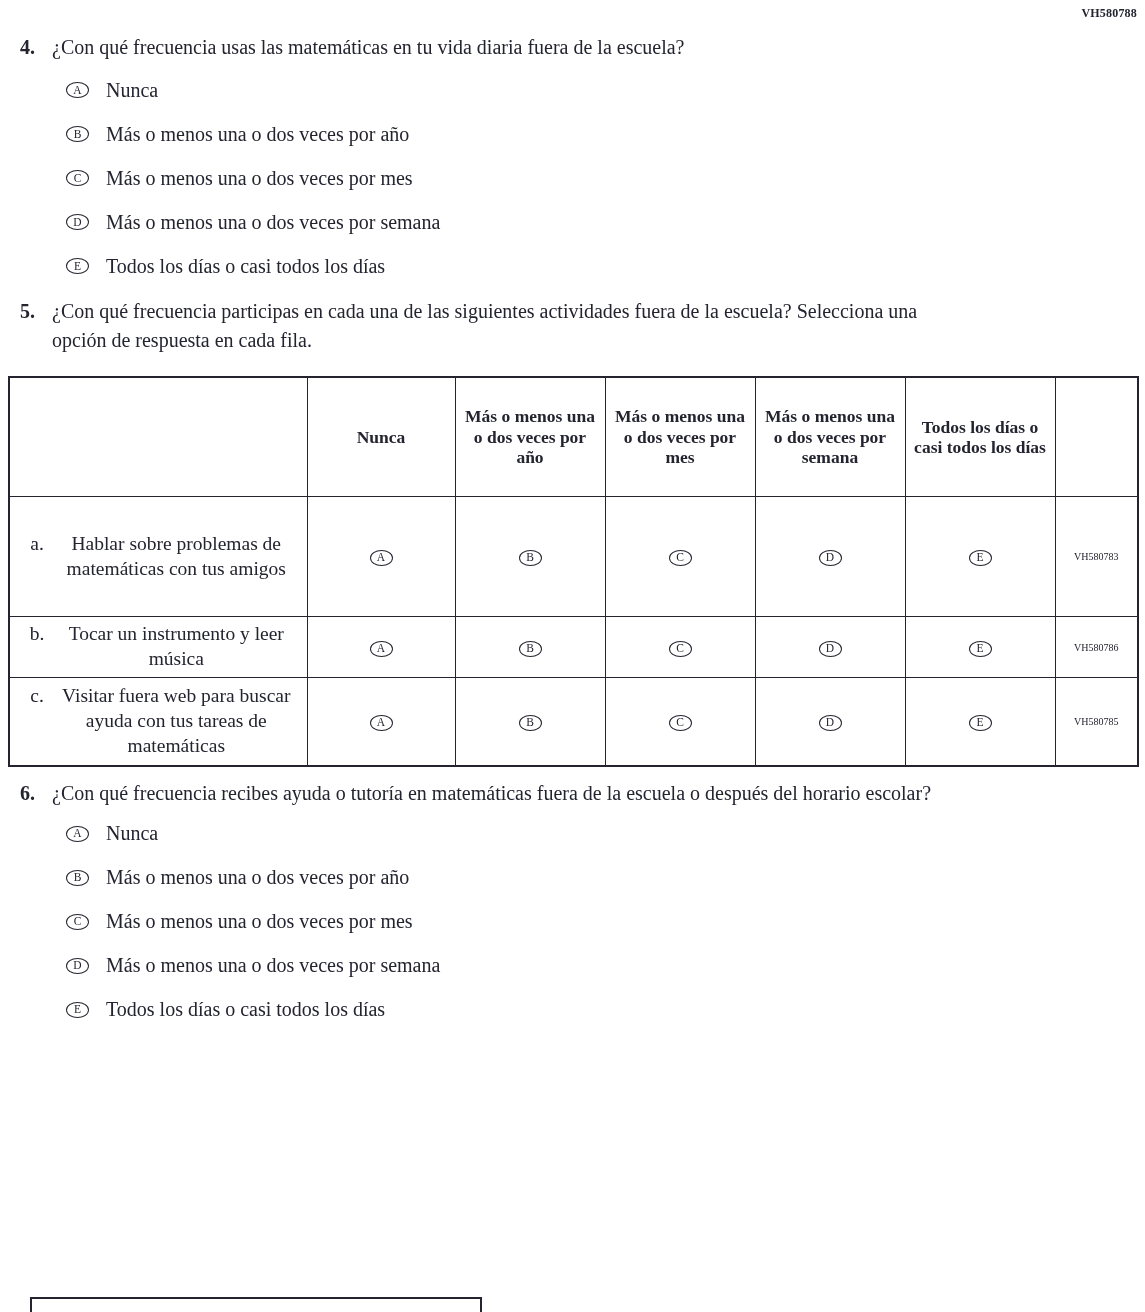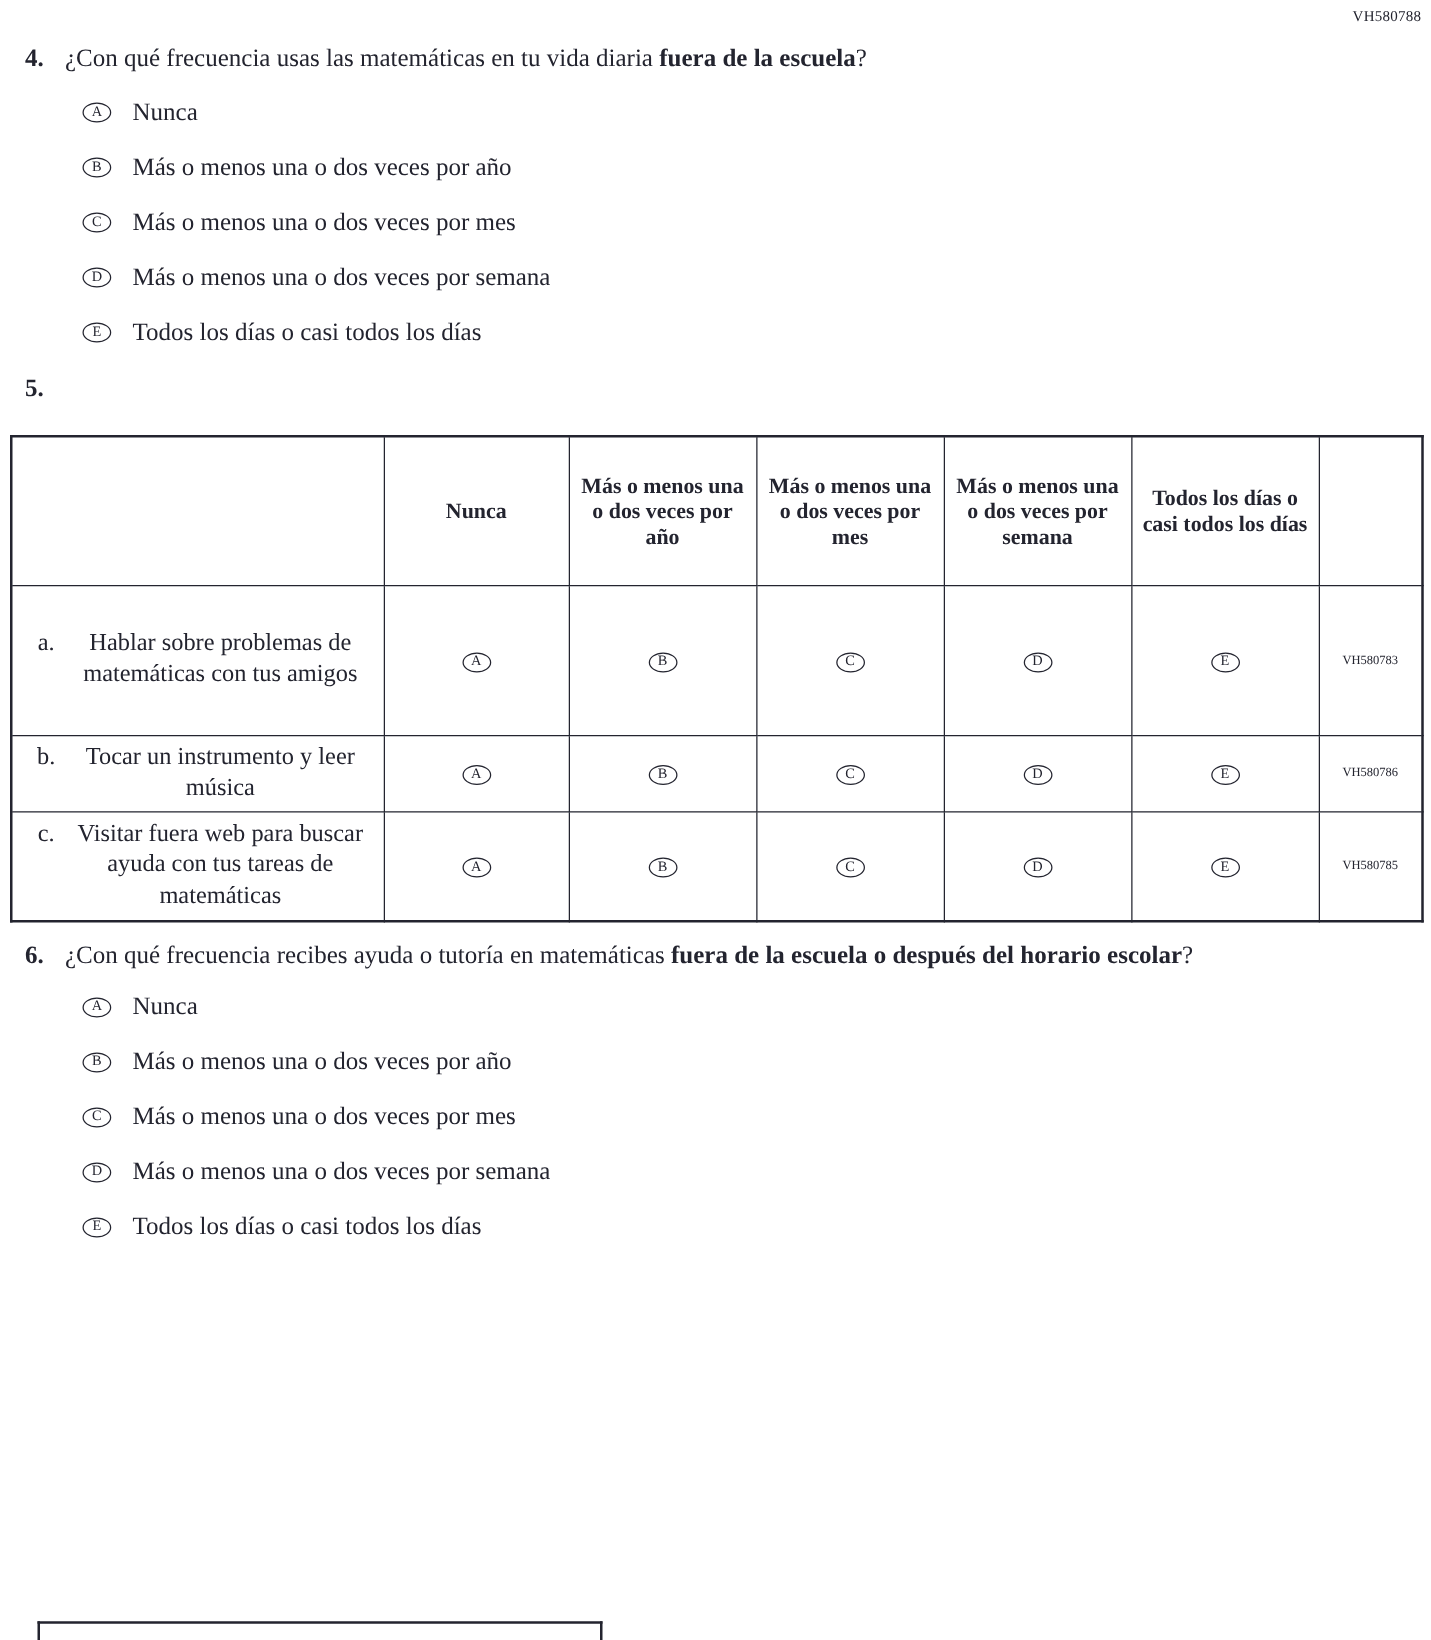--- a/index.html
+++ b/index.html
@@ -9,29 +9,30 @@
     color: #23242f;
     font-family: "Liberation Serif", "DejaVu Serif", serif;
     position: relative;
     overflow: hidden;
   }
   .code {
     font-size: 12px;
     text-align: right;
     padding-right: 8px;
     letter-spacing: 0.2px;
+    font-weight: bold;
   }
   #code-q4 { padding-top: 6px; }
   #code-q5 { margin-top: 96px; }
   #code-q6 { margin-top: 96px; }
 
   .question { display: flex; padding-left: 20px; margin-top: 12px; }
   .qnum { font-weight: 700; font-size: 20px; width: 32px; flex: none; line-height: 1.42; }
   .qtext { font-size: 20px; max-width: 920px; margin: 0; line-height: 1.42; }
-  .qtext b { font-weight: 700; }
+  .qtext b { font-weight: 400; }
 
   .options { margin-top: 16px; padding-left: 66px; }
   .option { display: flex; align-items: center; margin-bottom: 18px; height: 26px; }
   .bubble {
     display: inline-flex; align-items: center; justify-content: center;
     width: 23px; height: 16px;
     border: 1.6px solid #23242f;
     border-radius: 50%;
     font-size: 11.5px; line-height: 1;
     box-sizing: border-box;
@@ -108,20 +109,21 @@
         <span class="bubble">E</span>
         <span class="olabel">Todos los días o casi todos los días</span>
       </div>
     </div>
   </section>
 
 
   <section>
     <div class="question">
       <span class="qnum">5.</span>
+      <p class="qtext"><span>¿Con qué frecuencia participas en cada una de las siguientes actividades </span><b>fuera de la escuela</b><span>? Selecciona </span><b>una</b><span> opción de respuesta en cada fila.</span></p>
     </div>
 
     <table class="grid">
       <colgroup>
         <col style="width:298px">
           <col style="width:148px">
           <col style="width:150px">
         <col style="width:150px">
           <col style="width:150px">
           <col style="width:150px">

